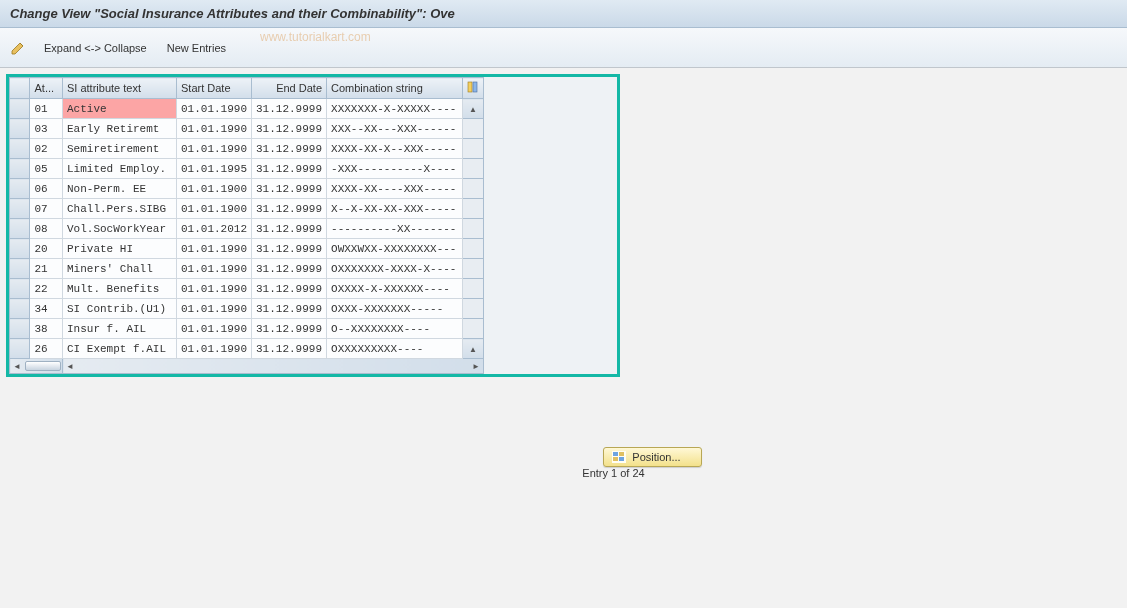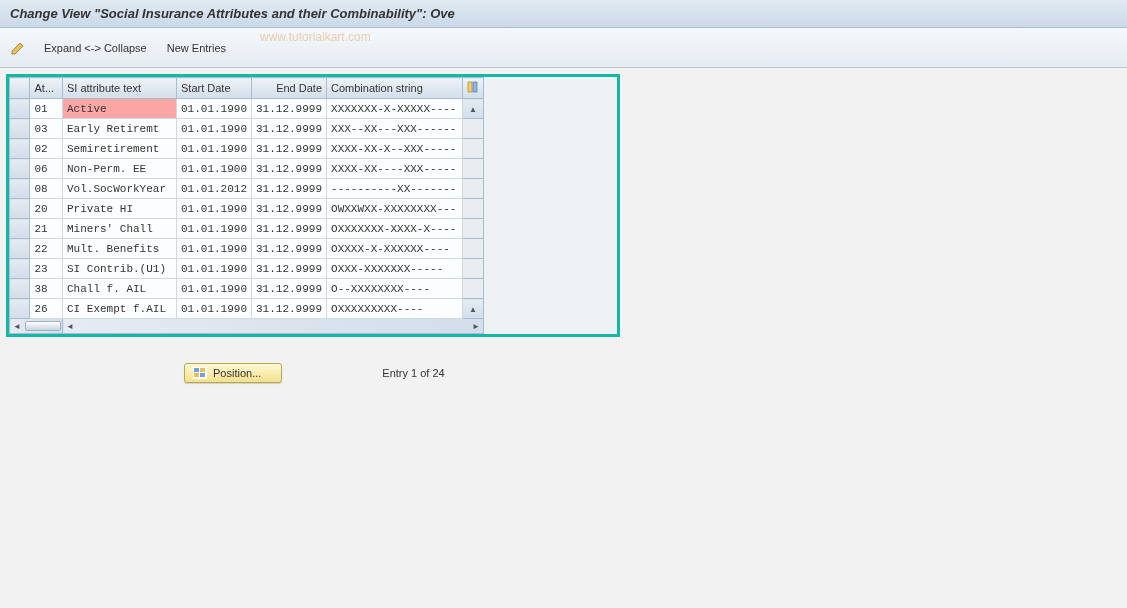--- a/index.html
+++ b/index.html
@@ -145,23 +145,24 @@
       height: 10px;
       background: linear-gradient(to bottom, #fff, #c8d4e0);
       border: 1px solid #9fb1c2;
       border-radius: 2px;
       margin: 1px;
     }
     .settings-icon {
       font-size: 10px;
     }
     .footer-area {
-      margin-top: 24px;
+      margin-top: 68px;
       display: flex;
       align-items: center;
+      flex-direction: column;
     }
     .position-btn {
       margin-left: 178px;
       background: linear-gradient(to bottom, #fff8d6, #f3e18b);
       border: 1px solid #b8a755;
       border-radius: 3px;
       padding: 3px 20px 3px 8px;
       display: inline-flex;
       align-items: center;
       gap: 6px;
@@ -239,29 +240,47 @@
             <td class="row-handle"></td>
             <td class="col-at">02</td>
             <td class="col-text">Semiretirement</td>
             <td class="col-start">01.01.1990</td>
             <td class="col-end">31.12.9999</td>
             <td class="col-combo">XXXX-XX-X--XXX-----</td>
             <td class="scroll-cell" style="background: rgb(232, 237, 242);"></td>
           </tr>
           <tr>
             <td class="row-handle"></td>
+            <td class="col-at">05</td>
+            <td class="col-text">Limited Employ.</td>
+            <td class="col-start">01.01.1995</td>
+            <td class="col-end">31.12.9999</td>
+            <td class="col-combo">-XXX----------X----</td>
+            <td class="scroll-cell" style="background: rgb(232, 237, 242);"></td>
+          </tr>
+          <tr>
+            <td class="row-handle"></td>
             <td class="col-at">06</td>
             <td class="col-text">Non-Perm. EE</td>
             <td class="col-start">01.01.1900</td>
             <td class="col-end">31.12.9999</td>
             <td class="col-combo">XXXX-XX----XXX-----</td>
             <td class="scroll-cell" style="background: rgb(232, 237, 242);"></td>
           </tr>
           <tr>
             <td class="row-handle"></td>
+            <td class="col-at">07</td>
+            <td class="col-text">Chall.Pers.SIBG</td>
+            <td class="col-start">01.01.1900</td>
+            <td class="col-end">31.12.9999</td>
+            <td class="col-combo">X--X-XX-XX-XXX-----</td>
+            <td class="scroll-cell" style="background: rgb(232, 237, 242);"></td>
+          </tr>
+          <tr>
+            <td class="row-handle"></td>
             <td class="col-at">08</td>
             <td class="col-text">Vol.SocWorkYear</td>
             <td class="col-start">01.01.2012</td>
             <td class="col-end">31.12.9999</td>
             <td class="col-combo">----------XX-------</td>
             <td class="scroll-cell" style="background: rgb(232, 237, 242);"></td>
           </tr>
           <tr>
             <td class="row-handle"></td>
             <td class="col-at">20</td>
@@ -284,31 +303,31 @@
             <td class="row-handle"></td>
             <td class="col-at">22</td>
             <td class="col-text">Mult. Benefits</td>
             <td class="col-start">01.01.1990</td>
             <td class="col-end">31.12.9999</td>
             <td class="col-combo"> OXXXX-X-XXXXXX----</td>
             <td class="scroll-cell" style="background: rgb(232, 237, 242);"></td>
           </tr>
           <tr>
             <td class="row-handle"></td>
-            <td class="col-at">23</td>
+            <td class="col-at">34</td>
             <td class="col-text">SI Contrib.(U1)</td>
             <td class="col-start">01.01.1990</td>
             <td class="col-end">31.12.9999</td>
             <td class="col-combo">  OXXX-XXXXXXX-----</td>
             <td class="scroll-cell" style="background: rgb(232, 237, 242);"></td>
           </tr>
           <tr>
             <td class="row-handle"></td>
             <td class="col-at">38</td>
-            <td class="col-text">Chall f. AIL</td>
+            <td class="col-text">Insur f. AIL</td>
             <td class="col-start">01.01.1990</td>
             <td class="col-end">31.12.9999</td>
             <td class="col-combo">    O--XXXXXXXX----</td>
             <td class="scroll-cell" style="background: rgb(232, 237, 242);"></td>
           </tr>
           <tr>
             <td class="row-handle"></td>
             <td class="col-at">26</td>
             <td class="col-text">CI Exempt f.AIL</td>
             <td class="col-start">01.01.1990</td>

